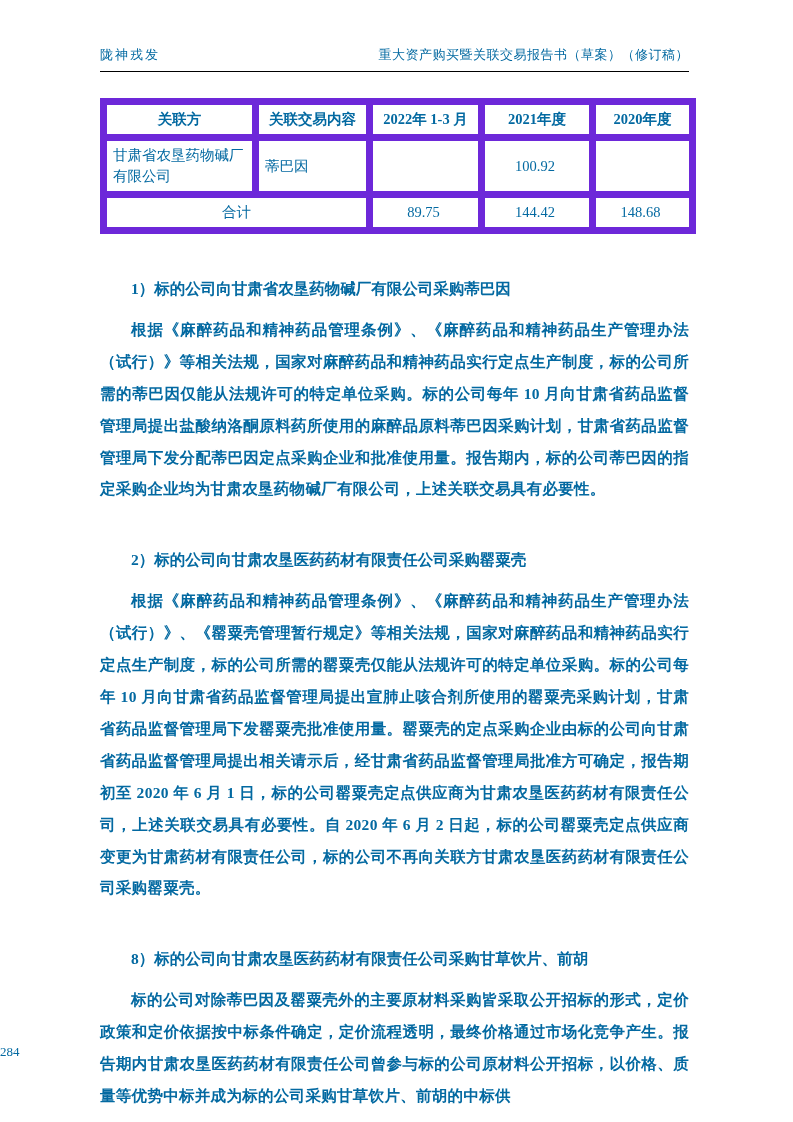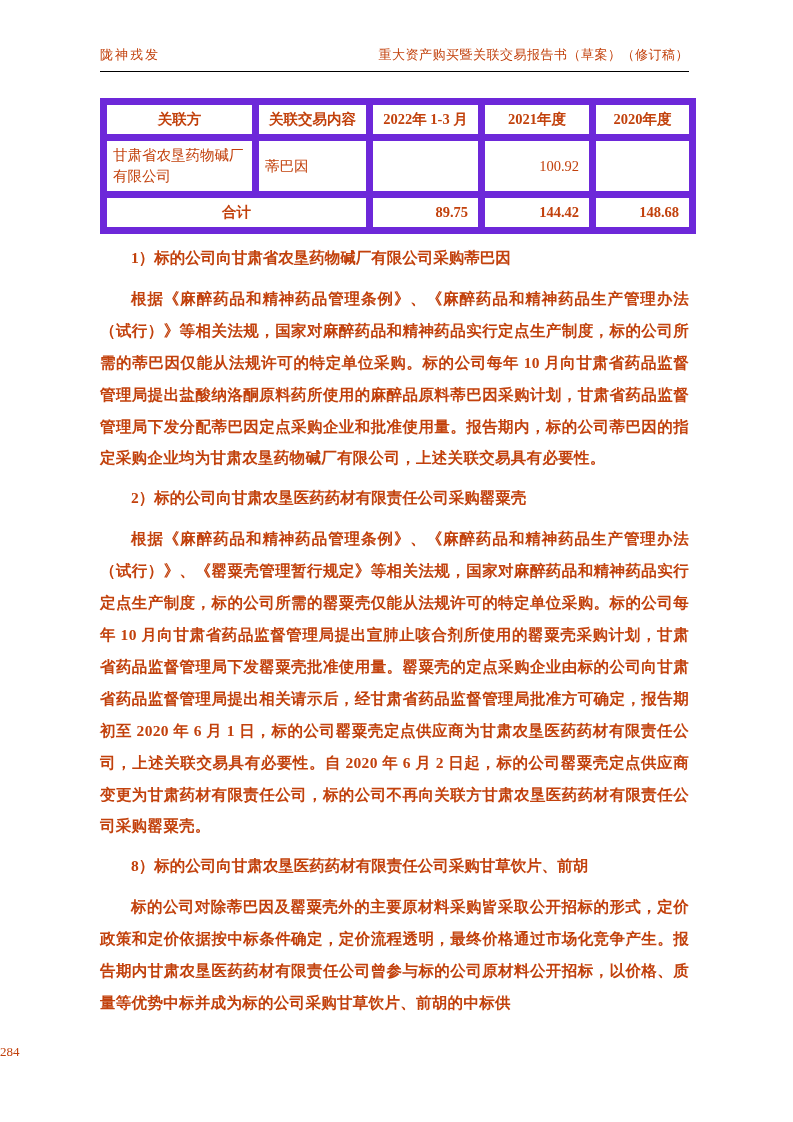--- a/index.html
+++ b/index.html
@@ -3,21 +3,21 @@
 <meta charset="utf-8">
 <style>
   * { margin: 0; padding: 0; box-sizing: border-box; }
   html, body { background: #ffffff; }
   .page {
     position: relative;
     width: 793px;
     height: 1122px;
     margin: 0 auto;
     background: #ffffff;
-    color: #c2410c;
+    color: #0369a1;
     font-family: "Liberation Serif", "DejaVu Serif", serif;
     padding: 46px 104px 0 100px;
     overflow: hidden;
   }
   .doc-header {
     display: flex;
     justify-content: space-between;
     align-items: flex-end;
     font-size: 13px;
     padding-bottom: 7px;
@@ -38,38 +38,38 @@
     padding: 4px 6px;
     vertical-align: middle;
     line-height: 1.45;
   }
   .rel-table th {
     font-weight: bold;
     text-align: center;
     height: 33px;
   }
   .rel-table td.txt { text-align: left; }
-  .rel-table td.num { text-align: right; padding-right: 10px; }
+  .rel-table td.num { text-align: center; padding-right: 10px; }
   .rel-table col.c1 { width: 152px; }
   .rel-table col.c2 { width: 114px; }
   .rel-table col.c3 { width: 112px; }
   .rel-table col.c4 { width: 111px; }
   .rel-table col.c5 { width: 100px; }
   .rel-table tr.body-row td { height: 44px; }
   .rel-table tr.total-row td {
-    font-weight: bold;
+    font-weight: normal;
     height: 27px;
   }
   .rel-table tr.total-row td.label { text-align: center; }
 
   .section-heading {
     font-size: 15.5px;
     font-weight: bold;
     text-indent: 2em;
-    margin-top: 12px;
+    margin-top: 43px;
     line-height: 1.6;
   }
   .section-body {
     font-size: 15.5px;
     font-weight: bold;
     line-height: 2.06;
     text-align: justify;
     text-indent: 2em;
     margin-top: 12px;
     letter-spacing: 0.3px;

